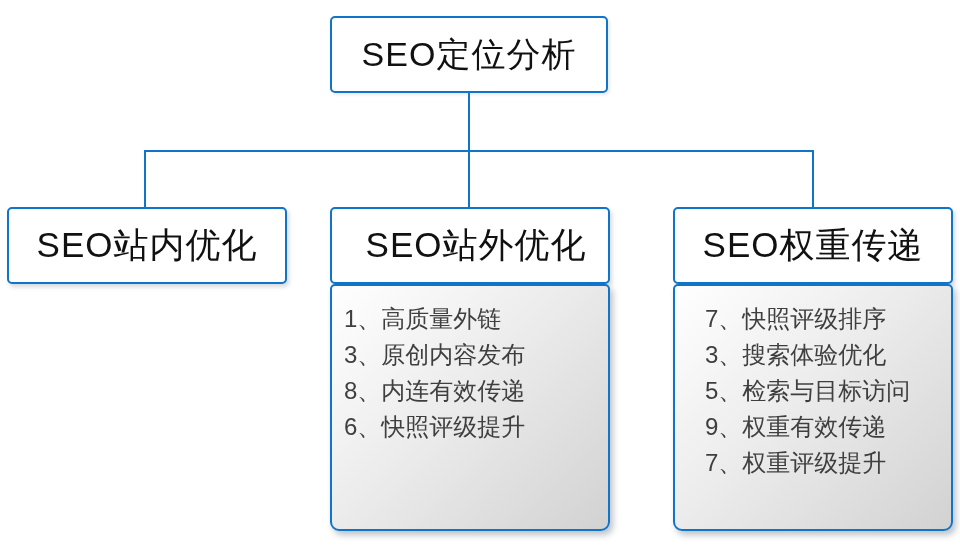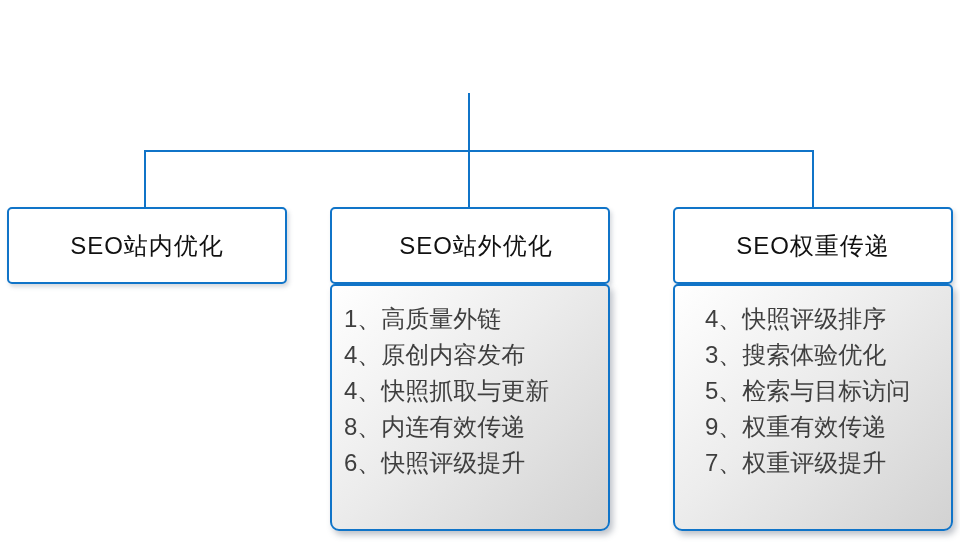--- a/index.html
+++ b/index.html
@@ -30,21 +30,21 @@
   .root-node {
     left: 330px; top: 16px;
     width: 278px; height: 77px;
     font-size: 34px;
     letter-spacing: 1px;
     box-shadow: 2px 2px 3px rgba(130,140,155,0.18);
   }
   .col-header {
     top: 207px;
     width: 280px; height: 77px;
-    font-size: 24px;
+    font-size: 35px;
     letter-spacing: 1px;
     box-shadow: 2px 3px 4px rgba(120,130,145,0.30);
   }
   .col-list {
     position: absolute;
     top: 284px;
     width: 280px; height: 247px;
     box-sizing: border-box;
     border: 2px solid #1074c8;
     border-radius: 5px 5px 9px 9px;
@@ -84,40 +84,42 @@
 </head>
 <body>
 
 <div class="stage">
 
   <div class="line line-v conn-root"></div>
   <div class="line line-h conn-bus"></div>
   <div class="line line-v conn-left"></div>
   <div class="line line-v conn-right"></div>
 
+  <div class="node root-node">
+    <span>SEO定位分析</span>
+  </div>
 
   <div class="node col-header col-left">
     <span>SEO站内优化</span>
   </div>
 
   <div class="node col-header col-mid">
     <span>SEO站外优化</span>
   </div>
   <div class="col-list col-mid">
     <div class="list-item">1、高质量外链</div>
-    <div class="list-item">4、原创内容发布</div>
-    <div class="list-item">4、快照抓取与更新</div>
+    <div class="list-item">3、原创内容发布</div>
     <div class="list-item">8、内连有效传递</div>
     <div class="list-item">6、快照评级提升</div>
   </div>
 
   <div class="node col-header col-right">
     <span>SEO权重传递</span>
   </div>
   <div class="col-list col-right">
-    <div class="list-item">4、快照评级排序</div>
+    <div class="list-item">7、快照评级排序</div>
     <div class="list-item">3、搜索体验优化</div>
     <div class="list-item">5、检索与目标访问</div>
     <div class="list-item">9、权重有效传递</div>
     <div class="list-item">7、权重评级提升</div>
   </div>
 
 </div>
 
 </body></html>

